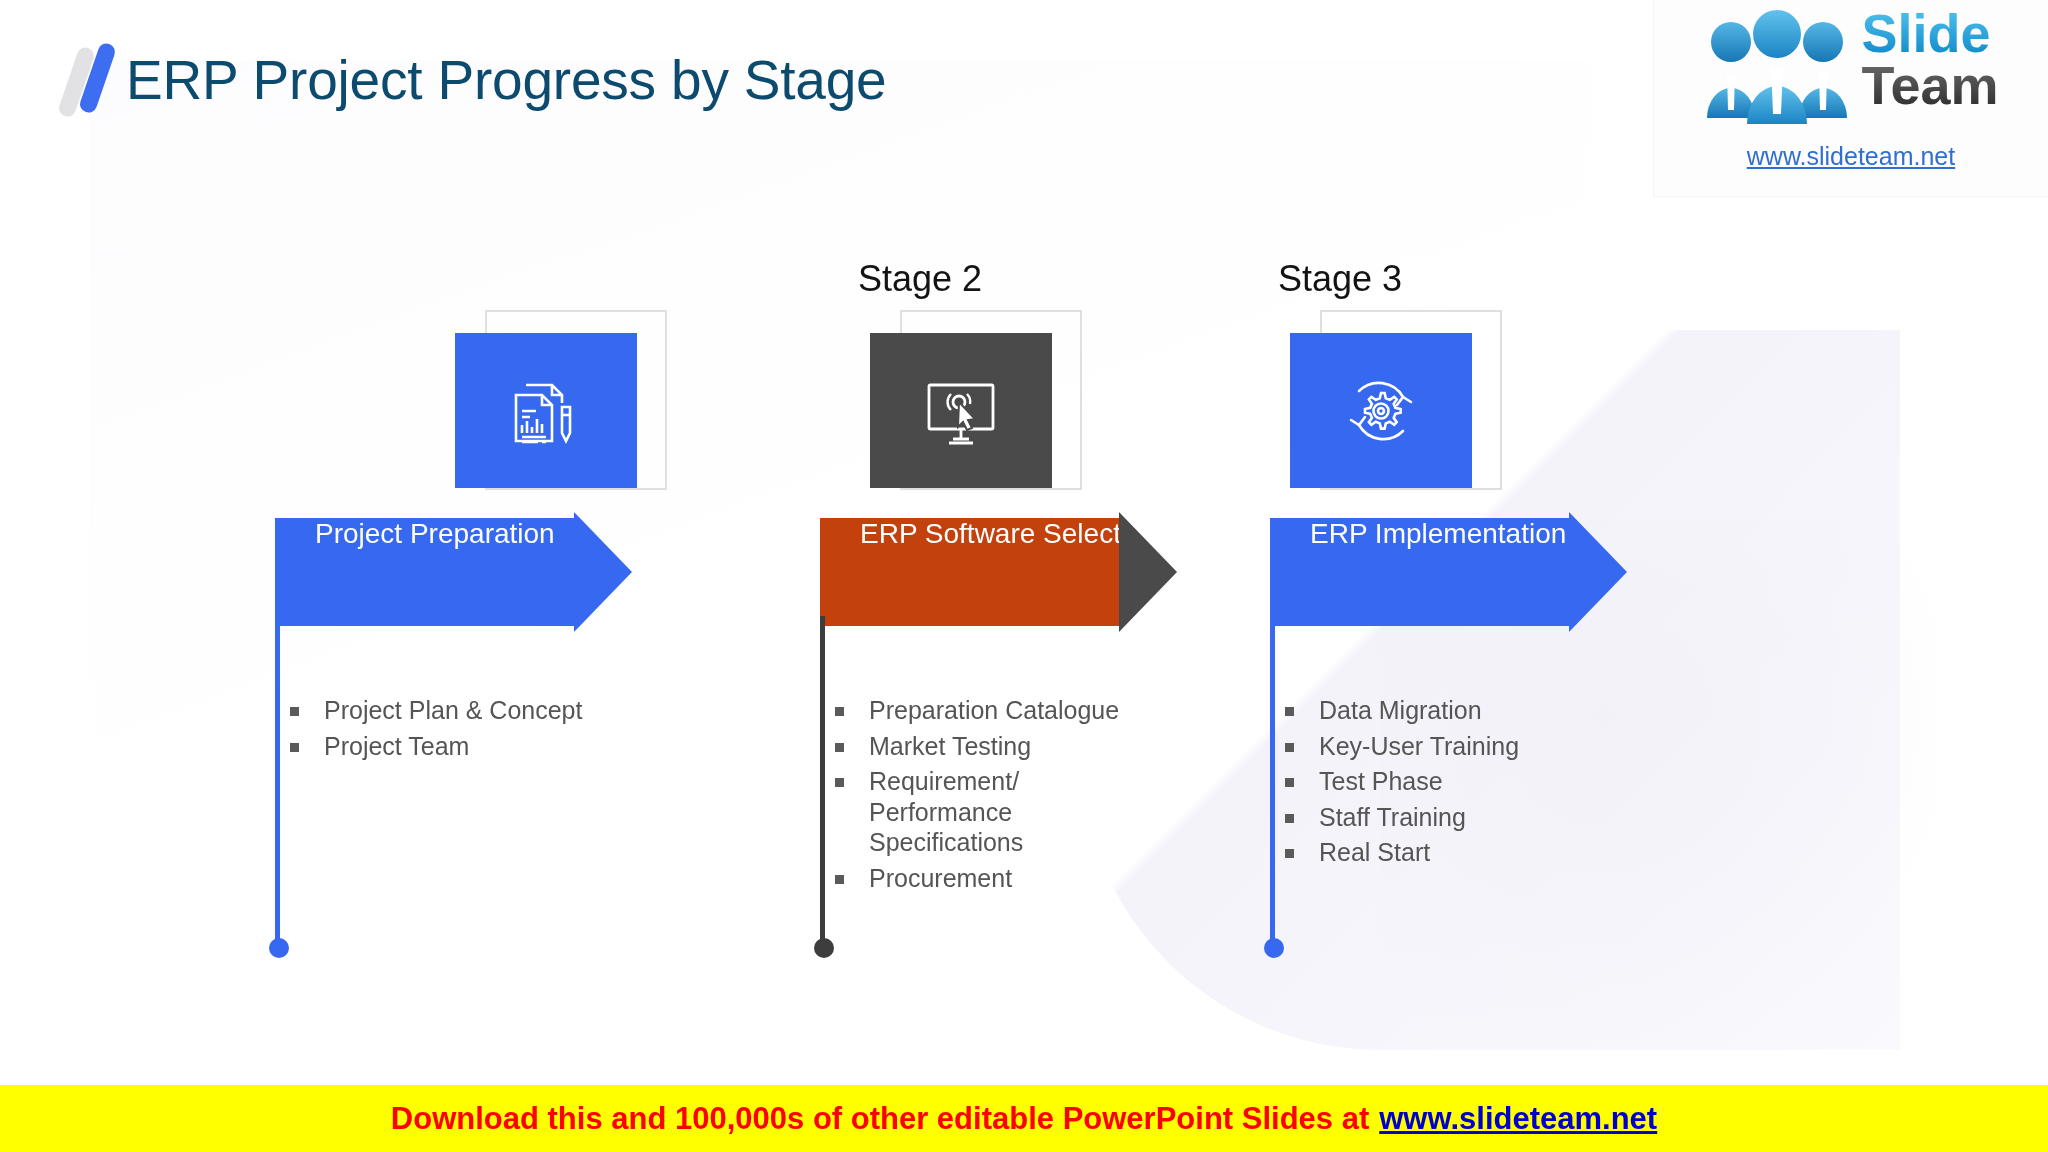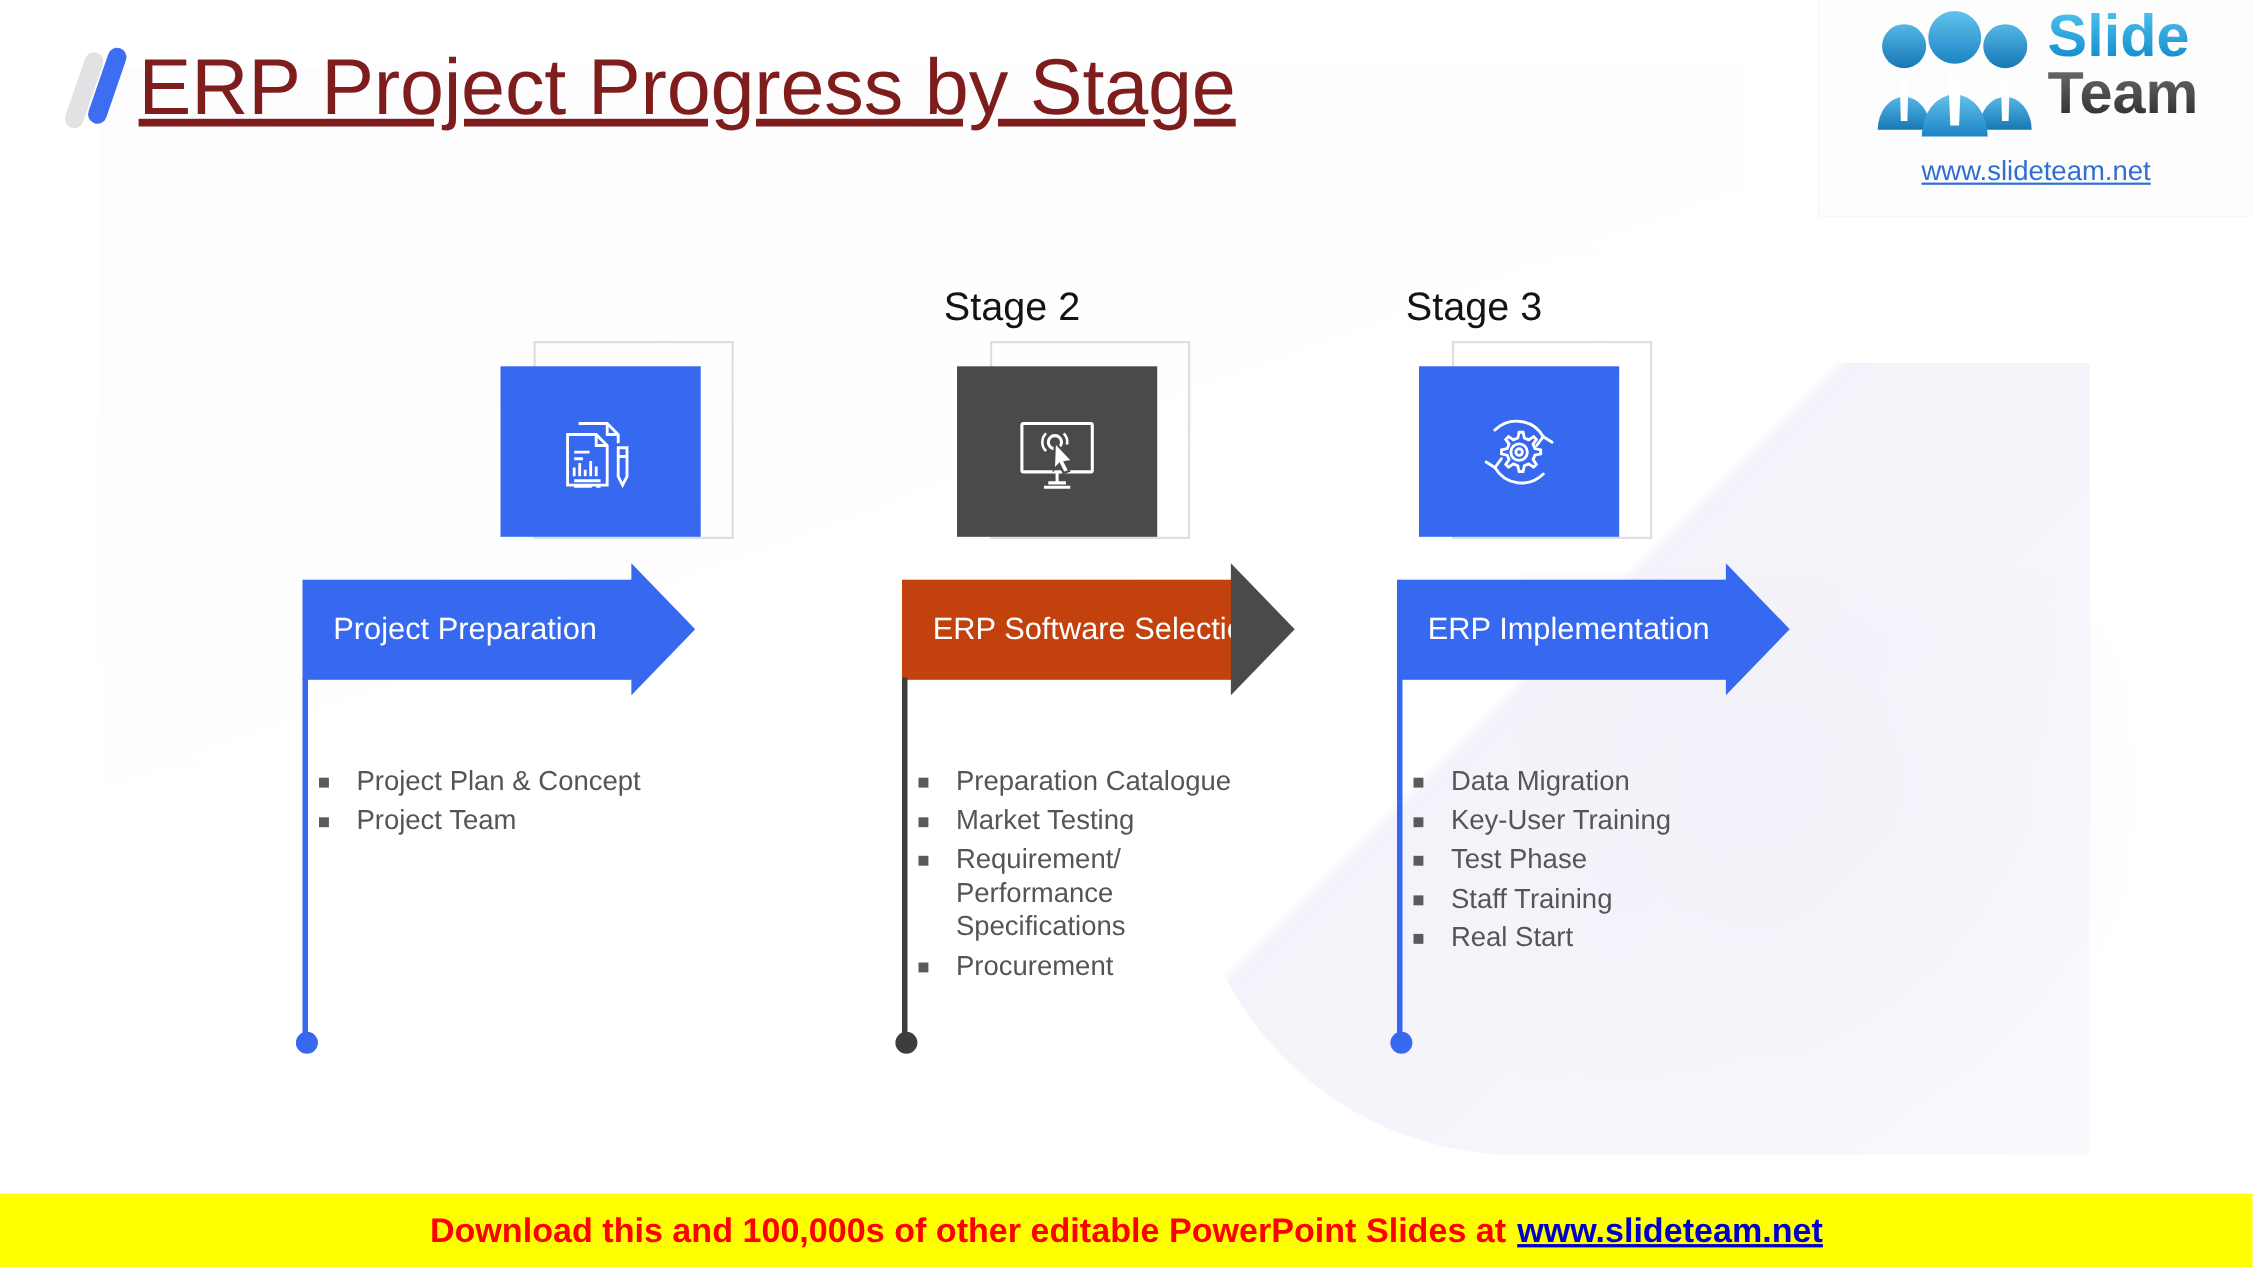--- a/index.html
+++ b/index.html
@@ -56,27 +56,26 @@
   .slash-bar {
     position: absolute;
     width: 17px;
     height: 72px;
     border-radius: 9px;
     transform: rotate(19deg);
   }
   .slash-gray { left: 12px; top: 4px; background: #e2e2e4; }
   .slash-blue { left: 33px; top: 0px; background: #3d6df0; }
   .title-text {
-    font-size: 72px;
+    font-size: 55px;
     font-weight: 400;
-    color: #7f1d1d;
+    color: #0c4a6e;
     letter-spacing: -0.2px;
     line-height: 1;
     white-space: nowrap;
-    text-decoration: underline;
   }
 
   
   .logo-box {
     position: absolute;
     right: 0px;
     top: 0px;
     width: 394px;
     height: 196px;
     background: #fdfdfd;
@@ -178,24 +177,24 @@
 
   
   .arrow {
     position: absolute;
     top: 528px;
     height: 88px;
     display: flex;
     align-items: center;
   }
   .arrow-body {
-    height: 91px;
-    display: flex;
-    align-items: center;
-    padding-left: 28px;
+    height: 108px;
+    display: flex;
+    align-items: flex-start;
+    padding-left: 40px;
     box-sizing: border-box;
   }
   .arrow-head {
     width: 0; height: 0;
     border-top: 60px solid transparent;
     border-bottom: 60px solid transparent;
     margin-left: -1px;
     align-self: center;
   }
   .arrow.blue .arrow-body { background: #3668f0; }

